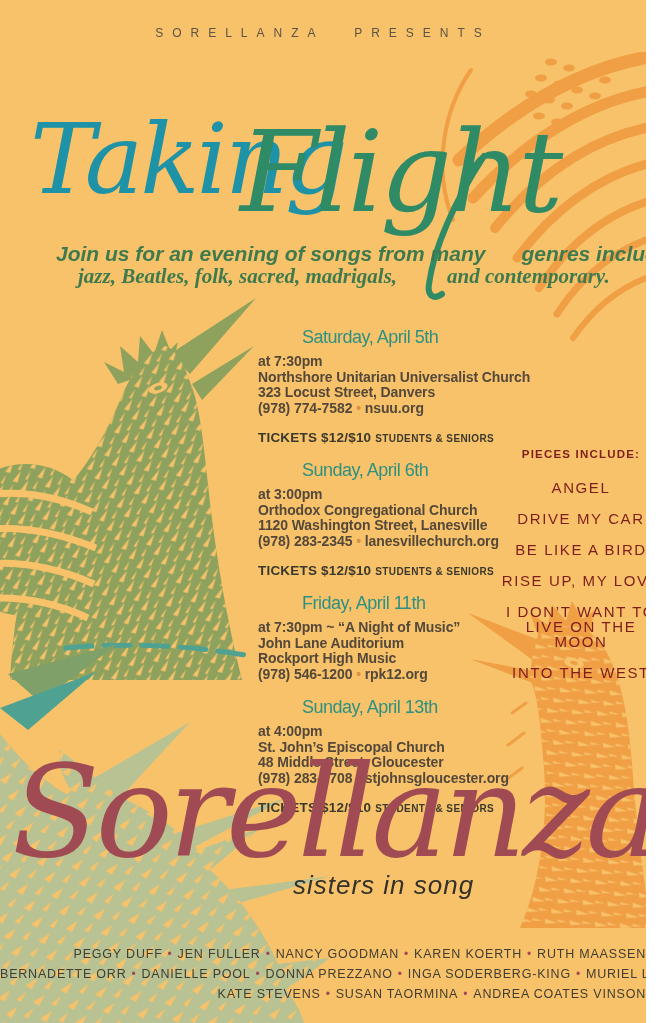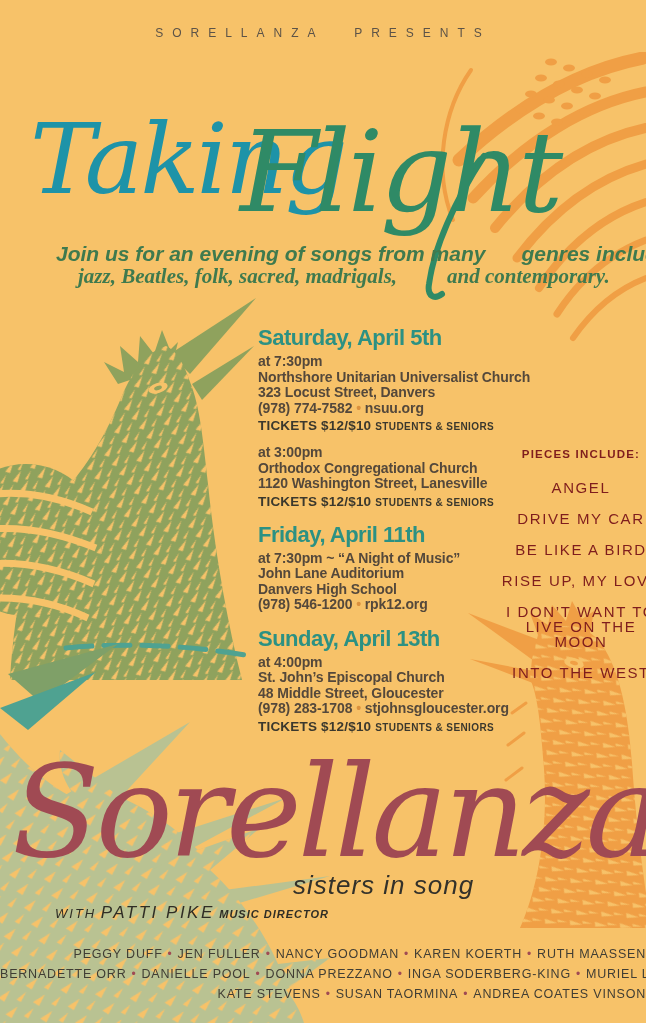--- a/index.html
+++ b/index.html
@@ -33,28 +33,28 @@
     font-size:21px; color:var(--subtitle-green,#3F7A4E);
   }
   .sub1 { left:56px; top:242px; }
   .sub2 { left:78px; top:264px;font-family:Liberation Serif, serif; }
   .gap1 { display:inline-block; width:36px; }
   .gap2 { display:inline-block; width:50px; }
 
   .events { position:absolute; left:258px; top:324px; width:270px; }
   .event { margin-bottom:12px; }
   .event-heading {
-    font-size:22px; font-weight:bold; letter-spacing:-0.5px;
-    color:var(--event-heading,#2C9183); line-height:27px; margin-bottom:3px;
+    font-size:18px; font-weight:normal; letter-spacing:-0.5px;
+    color:var(--event-heading,#2C9183); line-height:27px; margin-bottom:3px;margin-left:44px;
   }
   .event-line {
     font-size:14px; font-weight:bold; color:var(--body-text,#54483B);
     line-height:15.5px; letter-spacing:-0.1px; white-space:nowrap;
   }
-  .event-note { margin-top:2px; font-size:13.5px; font-weight:bold; color:var(--dark-text,#3B382D); letter-spacing:0.2px; white-space:nowrap; }
+  .event-note { margin-top:14px; font-size:13.5px; font-weight:bold; color:var(--dark-text,#3B382D); letter-spacing:0.2px; white-space:nowrap; }
   .event-note .small { font-size:10px; letter-spacing:0.4px; }
   .dot-orange { color:#DB913E; }
 
   .pieces { position:absolute; left:498px; top:448px; width:166px; text-align:center; color:#7f1d1d; }
   .pieces-heading { font-size:11.5px; font-weight:bold; letter-spacing:1.2px; margin-bottom:20px; }
   .piece { font-size:15px; letter-spacing:1.6px; margin-bottom:16px; line-height:15px; }
 
   .sorellanza {
     position:absolute; left:12px; top:748px; font-size:128px; line-height:1;
     color:var(--maroon,#A04A53); letter-spacing:-4px;
@@ -186,34 +186,36 @@
       <div class="event-line">at 7:30pm</div>
       <div>
           <div class="event-line">Northshore Unitarian Universalist Church</div>
           <div class="event-line">323 Locust Street, Danvers</div>
         </div>
       <div class="event-line"><span>(978) 774-7582</span> <span class="dot-orange">•</span> <span>nsuu.org</span></div>
       <div class="event-note"><span>TICKETS $12/$10</span> <span class="small">STUDENTS &amp; SENIORS</span></div>
     </div>
 
     <div class="event">
+      <div class="event-heading">Sunday, April 6th</div>
       <div class="event-line">at 3:00pm</div>
       <div>
           <div class="event-line">Orthodox Congregational Church</div>
           <div class="event-line">1120 Washington Street, Lanesville</div>
         </div>
+      <div class="event-line"><span>(978) 283-2345</span> <span class="dot-orange">•</span> <span>lanesvillechurch.org</span></div>
       <div class="event-note"><span>TICKETS $12/$10</span> <span class="small">STUDENTS &amp; SENIORS</span></div>
     </div>
 
     <div class="event">
       <div class="event-heading">Friday, April 11th</div>
       <div class="event-line">at 7:30pm ~ “A Night of Music”</div>
       <div>
           <div class="event-line">John Lane Auditorium</div>
-          <div class="event-line">Danvers High School</div>
+          <div class="event-line">Rockport High Music</div>
         </div>
       <div class="event-line"><span>(978) 546-1200</span> <span class="dot-orange">•</span> <span>rpk12.org</span></div>
     </div>
 
     <div class="event">
       <div class="event-heading">Sunday, April 13th</div>
       <div class="event-line">at 4:00pm</div>
       <div>
           <div class="event-line">St. John’s Episcopal Church</div>
           <div class="event-line">48 Middle Street, Gloucester</div>
@@ -230,25 +232,20 @@
         <div class="piece">DRIVE MY CAR</div>
         <div class="piece">BE LIKE A BIRD</div>
         <div class="piece">RISE UP, MY LOVE</div>
         <div class="piece">I DON’T WANT TO LIVE ON THE MOON</div>
         <div class="piece">INTO THE WEST</div>
       </div>
   </div>
 
   <div class="script sorellanza">Sorellanza</div>
   <div class="tagline">sisters in song</div>
-  <div class="director">
-    <span class="with">WITH</span>
-    <span class="name">PATTI PIKE</span>
-    <span class="role">MUSIC DIRECTOR</span>
-  </div>
 
   <div class="members" id="members">
       <div class="member-line"><span>PEGGY DUFF</span><span class="member-bullet">•</span><span>JEN FULLER</span><span class="member-bullet">•</span><span>NANCY GOODMAN</span><span class="member-bullet">•</span><span>KAREN KOERTH</span><span class="member-bullet">•</span><span>RUTH MAASSEN</span></div>
       <div class="member-line"><span>BERNADETTE ORR</span><span class="member-bullet">•</span><span>DANIELLE POOL</span><span class="member-bullet">•</span><span>DONNA PREZZANO</span><span class="member-bullet">•</span><span>INGA SODERBERG-KING</span><span class="member-bullet">•</span><span>MURIEL LEE STEELE</span></div>
       <div class="member-line"><span>KATE STEVENS</span><span class="member-bullet">•</span><span>SUSAN TAORMINA</span><span class="member-bullet">•</span><span>ANDREA COATES VINSON</span></div>
     </div>
 
 </div>
 
 </body></html>

